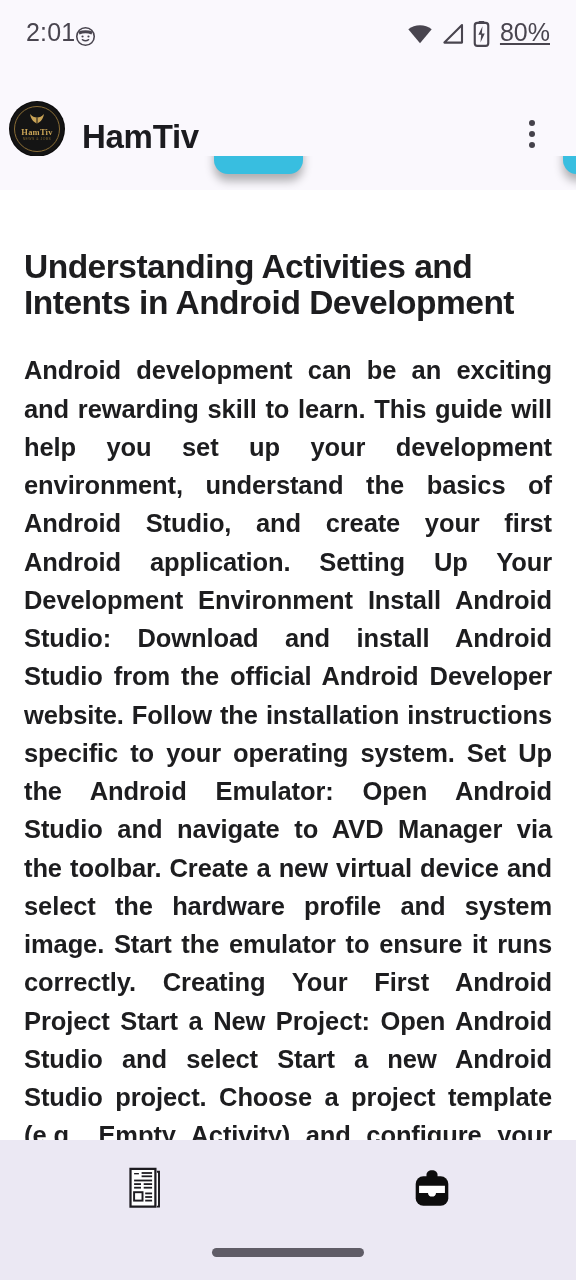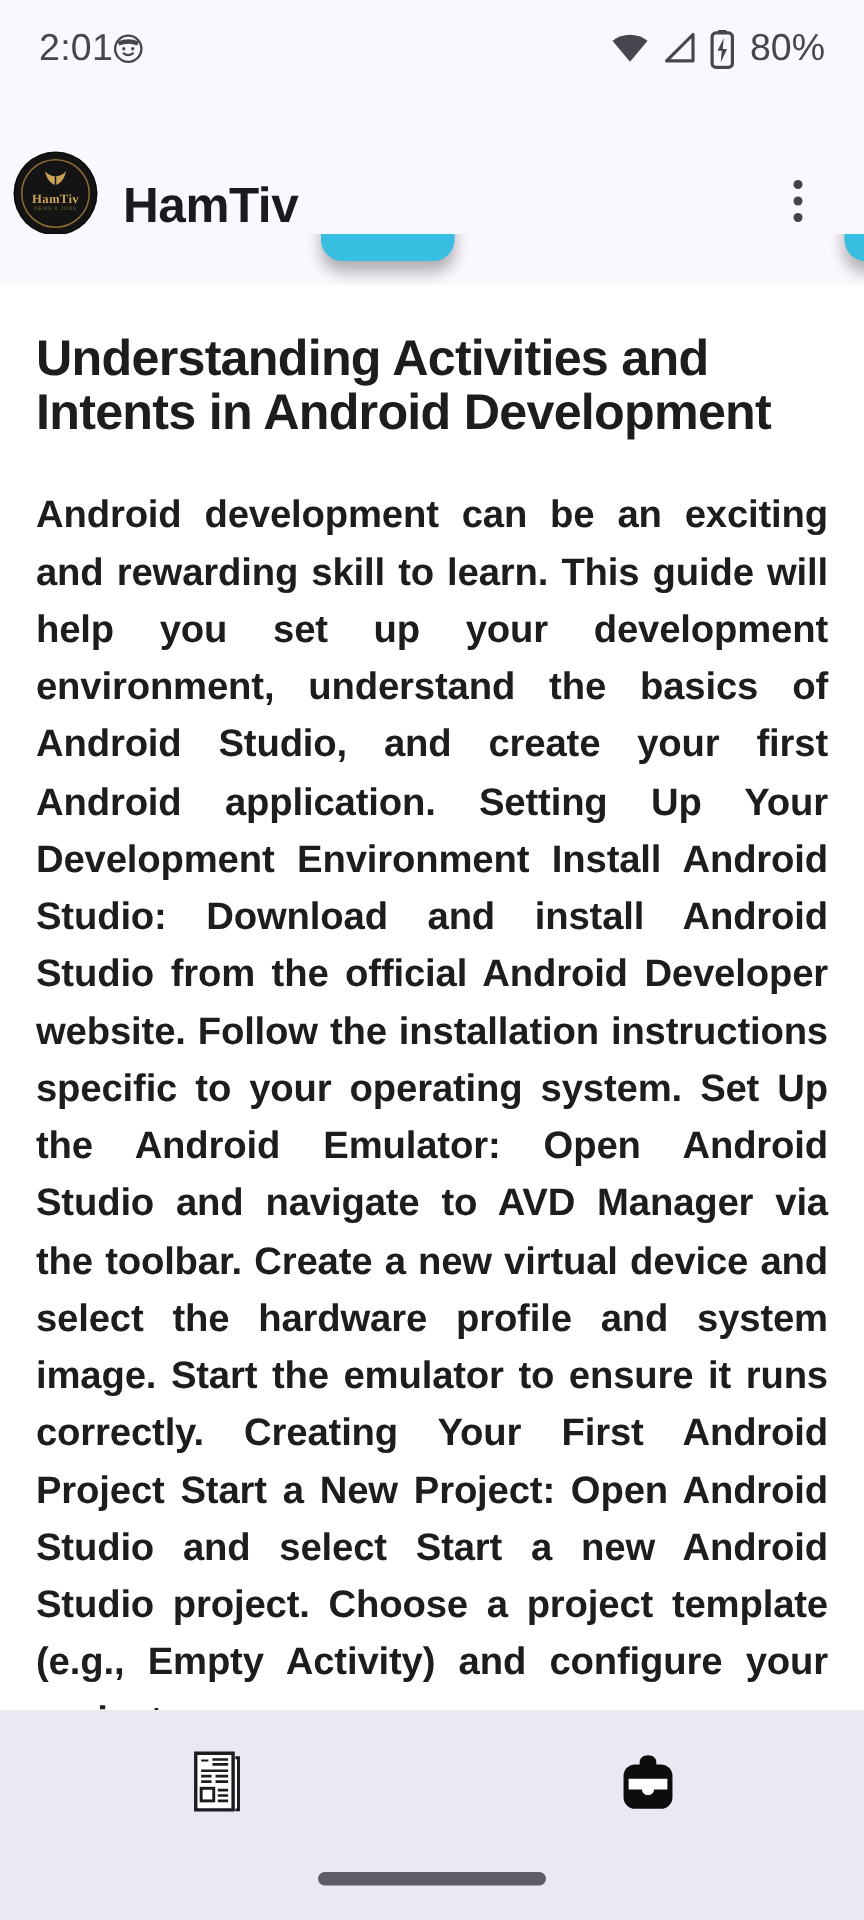--- a/index.html
+++ b/index.html
@@ -17,25 +17,25 @@
   }
 
   
   .statusbar {
     height:64px; flex:0 0 64px;
     background:#faf8fd;
     display:flex; align-items:center;
     padding:0 26px;
     color:#49454f;
   }
-  .sb-left { display:flex; align-items:center; }
+  .sb-left { display:flex; align-items:flex-end; }
   .sb-clock { font-size:25px; font-weight:500; letter-spacing:.2px; color:#49454f; }
   .sb-face { width:21px; height:21px; display:block; }
   .sb-spacer { flex:1; }
-  .sb-right { display:flex; align-items:center; gap:8px; }
+  .sb-right { display:flex; align-items:flex-end; gap:8px;text-decoration:underline; }
   .sb-right svg { display:block; }
   .sb-batt-txt { font-size:25px; font-weight:500; color:#49454f; margin-left:2px; }
 
   
   .appbar {
     height:92px; flex:0 0 92px;
     background:#faf8fd;
     display:flex; align-items:flex-end;
     padding:0 22px 0 10px;
   }
@@ -105,20 +105,21 @@
     padding:32px 24px 0 24px;
     overflow:hidden;
     position:relative;
   }
   .article-title {
     font-size:33.5px; font-weight:700;
     line-height:1.08;
     color:#1d1d1f;
     letter-spacing:-.5px;
     margin-bottom:30px;
+    margin-top:27px;
   }
   .article-body {
     font-size:25.5px; font-weight:700;
     line-height:1.50;
     color:#1d1d1f;
     text-align:justify;
     letter-spacing:-.1px;
     word-spacing:.5px;
   }
 

